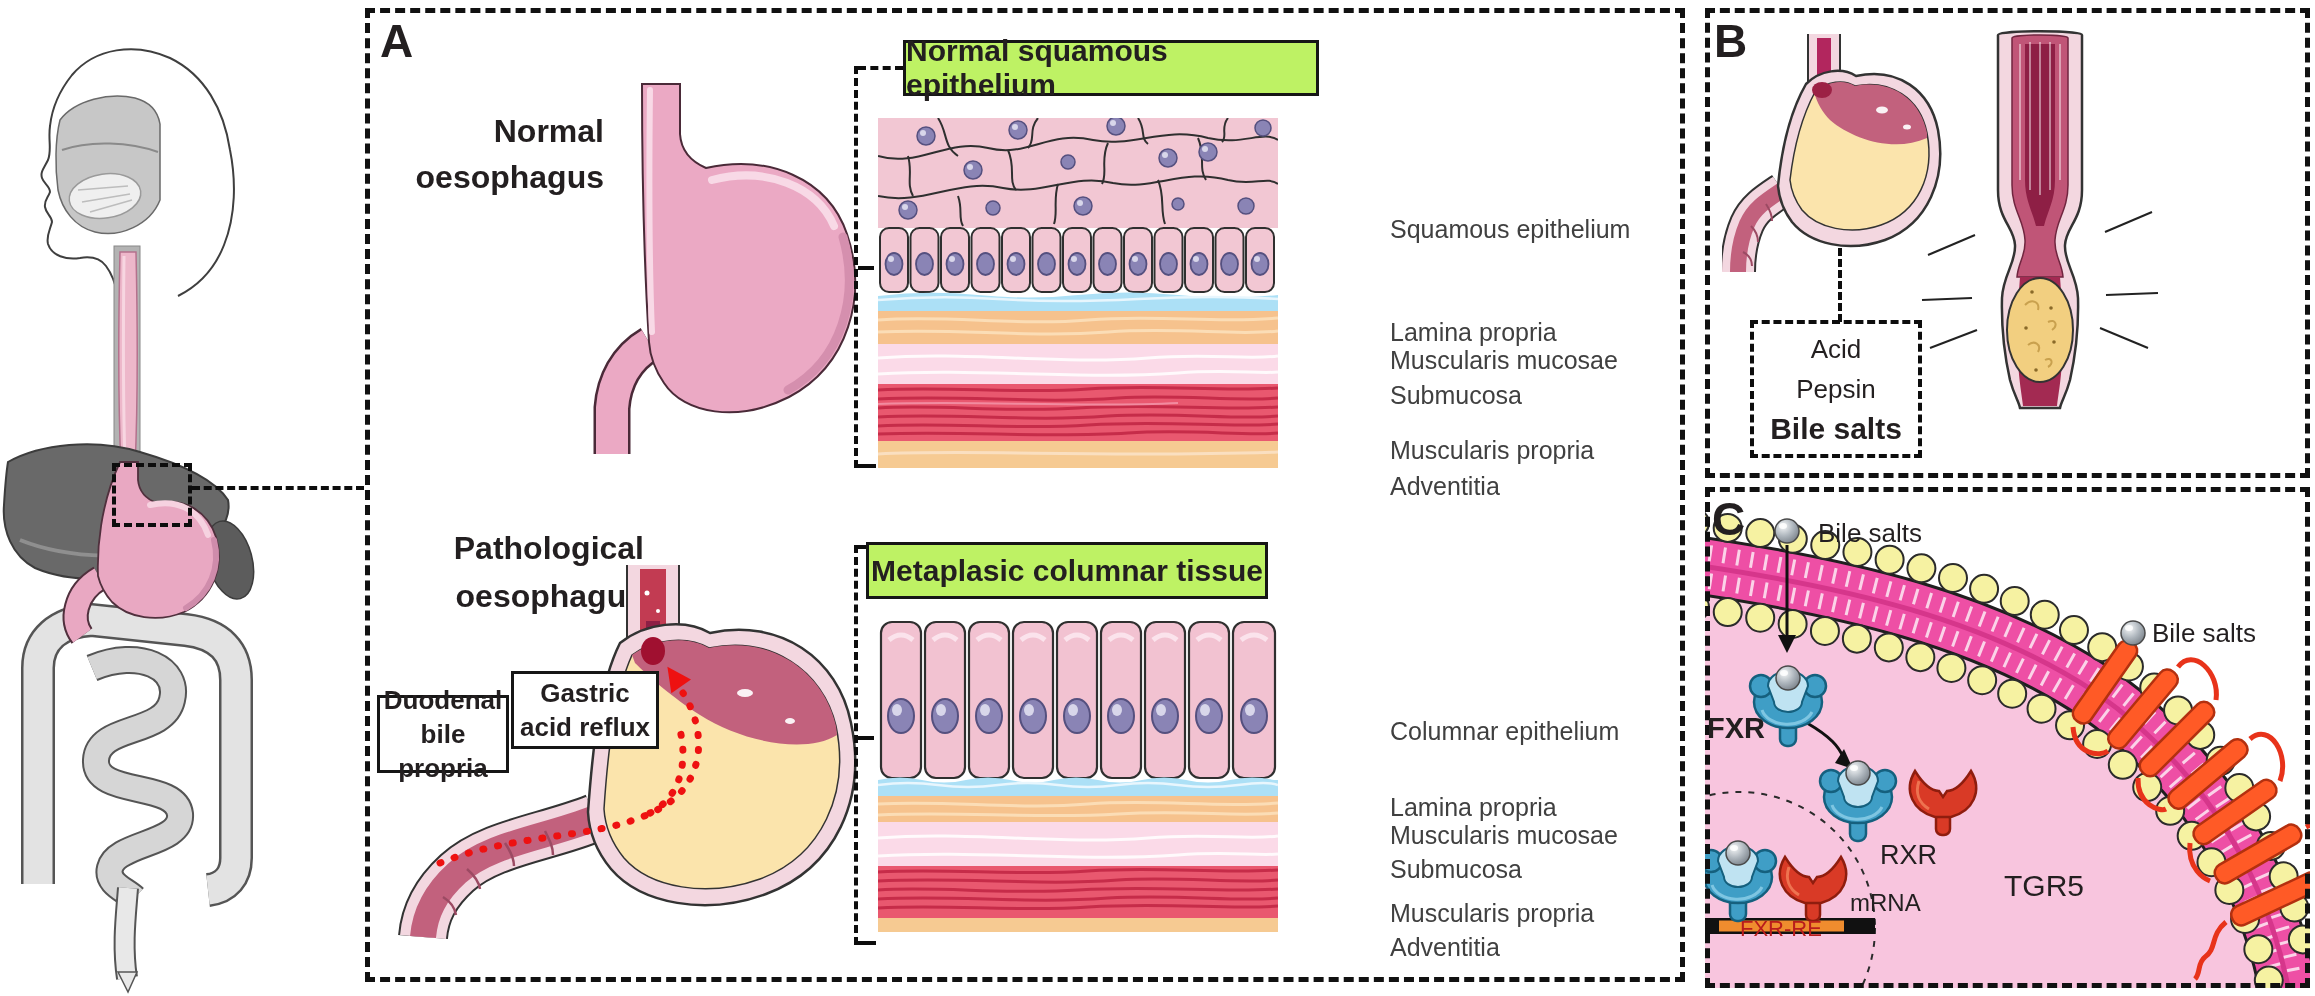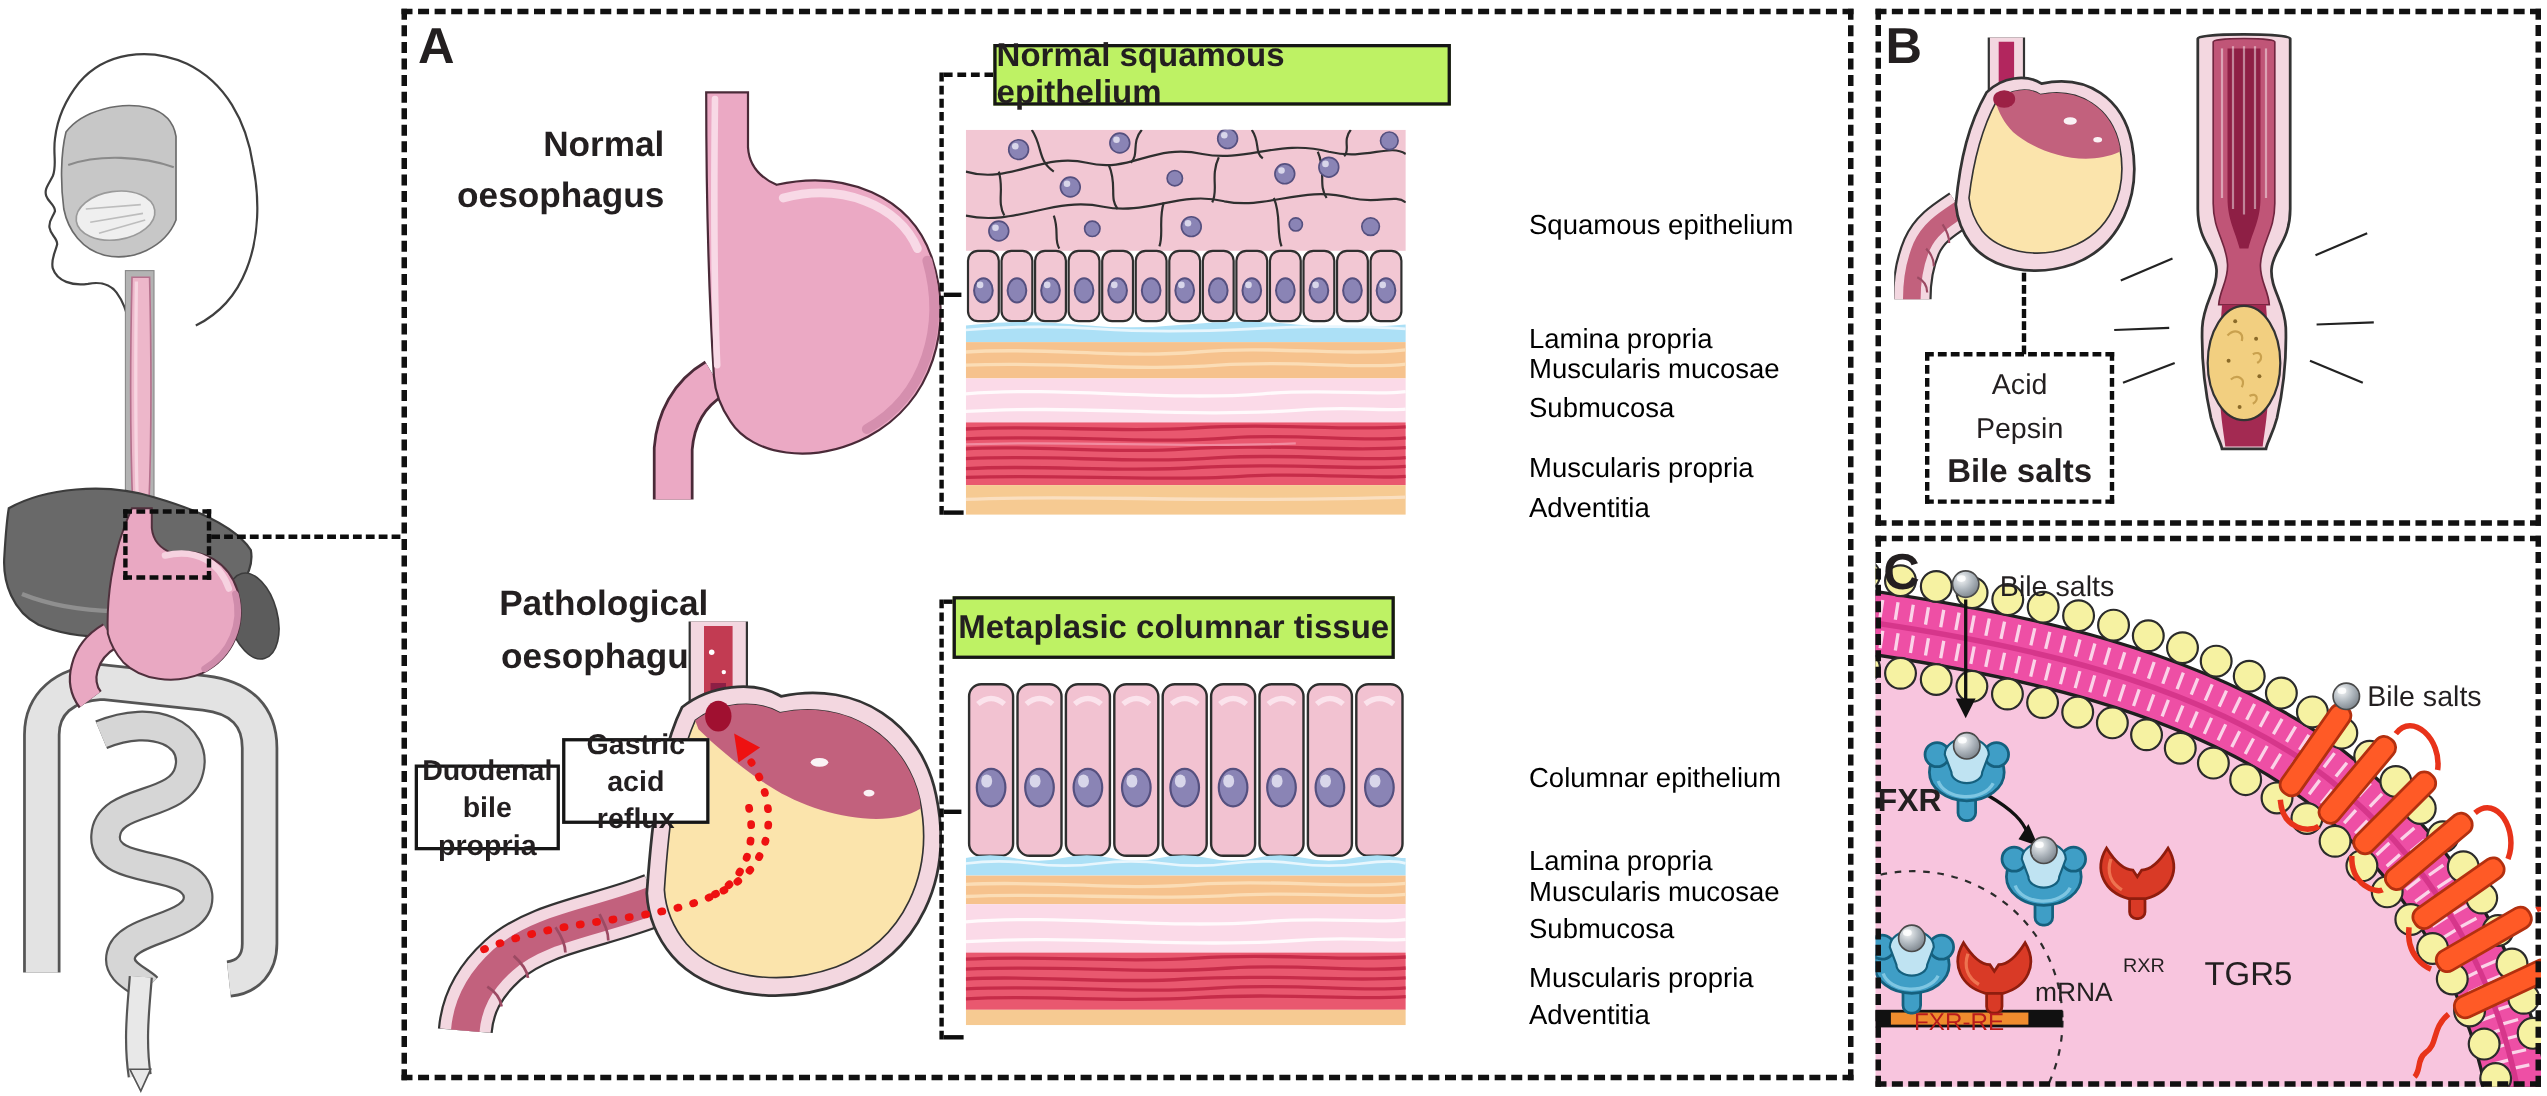--- a/index.html
+++ b/index.html
@@ -4,21 +4,21 @@
 <style>
   html,body{margin:0;padding:0;background:#fff;}
   body{font-family:"Liberation Sans","DejaVu Sans",sans-serif;color:#231f20;}
   #canvas{position:relative;width:2315px;height:996px;background:#fff;overflow:hidden;}
   .abs{position:absolute;}
   .panel-border{border:5px dashed #111;box-sizing:border-box;background:transparent;}
   .panel-letter{font-size:46px;font-weight:bold;line-height:1;}
   .big-label{font-size:32px;font-weight:bold;text-align:right;}
   .solid-box{border:3.5px solid #161616;background:#bef264;box-sizing:border-box;display:flex;align-items:center;justify-content:center;font-weight:bold;}
   .callout-box{border:3px solid #161616;background:#fff;box-sizing:border-box;display:flex;align-items:center;justify-content:center;font-weight:bold;font-size:26px;line-height:34px;text-align:center;z-index:6;}
-  .tissue-label{font-size:25px;line-height:30px;white-space:nowrap;color:#000000;}
+  .tissue-label{font-size:25px;line-height:30px;white-space:nowrap;color:#404040;margin-top:24px;}
   .dash-v{border-left:4px dashed #0d0d0d;width:0;}
   .dash-h{border-top:4px dashed #0d0d0d;height:0;}
   .tick{background:#0d0d0d;height:4px;}
   .c-text{white-space:nowrap;}
   svg{display:block;}
 </style>
 </head>
 <body>
 
 <div id="canvas">
@@ -110,21 +110,21 @@
     <ellipse cx="350" cy="130" rx="8" ry="4" fill="#fff" opacity="0.92"></ellipse>
     <ellipse cx="395" cy="158" rx="5" ry="3" fill="#fff" opacity="0.92"></ellipse>
     <ellipse cx="258" cy="88" rx="12" ry="14" fill="#a01030"></ellipse>
 
     <path d="M45,300 C130,265 225,280 280,235 C310,208 310,165 288,130" fill="none" stroke="#ee1111" stroke-width="7" stroke-dasharray="1 14" stroke-linecap="round"></path>
     <path d="M255,250 C285,235 295,198 283,160" fill="none" stroke="#ee1111" stroke-width="7" stroke-dasharray="1 14" stroke-linecap="round"></path>
     <polygon points="0,-15 12,9 -12,9" transform="translate(281,116) rotate(-35)" fill="#ee1111"></polygon>
   </svg>
 
   <div class="abs callout-box" style="left:377px;top:695px;width:132px;height:78px;">Duodenal bile propria</div>
-  <div class="abs callout-box" style="left:511px;top:671px;width:134px;height:78px;">Gastric acid reflux</div>
+  <div class="abs callout-box" style="left:511px;top:671px;width:148px;height:78px;">Gastric acid reflux</div>
 
   <div class="abs dash-v" style="left:854px;top:66px;height:402px;"></div>
   <div class="abs dash-h" style="left:858px;top:66px;width:45px;"></div>
   <div class="abs tick" style="left:858px;top:266px;width:16px;"></div>
   <div class="abs tick" style="left:858px;top:464px;width:18px;"></div>
 
   <div class="abs solid-box" style="left:903px;top:40px;width:416px;height:56px;font-size:30px;">Normal squamous epithelium</div>
 
   <svg class="abs" style="left:878px;top:118px;" width="400" height="350" viewBox="0 0 400 350">
     <rect x="0" y="0" width="400" height="110" fill="#f2c7d3"></rect>
@@ -462,18 +462,18 @@
     <use href="#sphere-g" x="82" y="44"></use>
     <use href="#sphere-g" x="428" y="146"></use>
   </svg>
 
   <div class="abs panel-border" style="left:1705px;top:487px;width:605px;height:501px;"></div>
   <div class="abs panel-letter" style="left:1712px;top:496px;">C</div>
 
   <div class="abs c-text" style="left:1818px;top:518px;font-size:26px;">Bile salts</div>
   <div class="abs c-text" style="left:2152px;top:618px;font-size:26px;">Bile salts</div>
   <div class="abs c-text" style="left:1707px;top:712px;font-size:29px;font-weight:bold;">FXR</div>
-  <div class="abs c-text" style="left:1930px;top:840px;font-size:18px;margin-top:28px;">RXR</div>
+  <div class="abs c-text" style="left:1880px;top:840px;font-size:27px;">RXR</div>
   <div class="abs c-text" style="left:2004px;top:869px;font-size:30px;font-weight:normal;">TGR5</div>
   <div class="abs c-text" style="left:1824px;top:889px;font-size:24px;margin-left:26px;">mRNA</div>
   <div class="abs c-text" style="left:1740px;top:916px;font-size:22px;color:#b91c1c;">FXR-RE</div>
 
 </div>
 
 </body></html>

